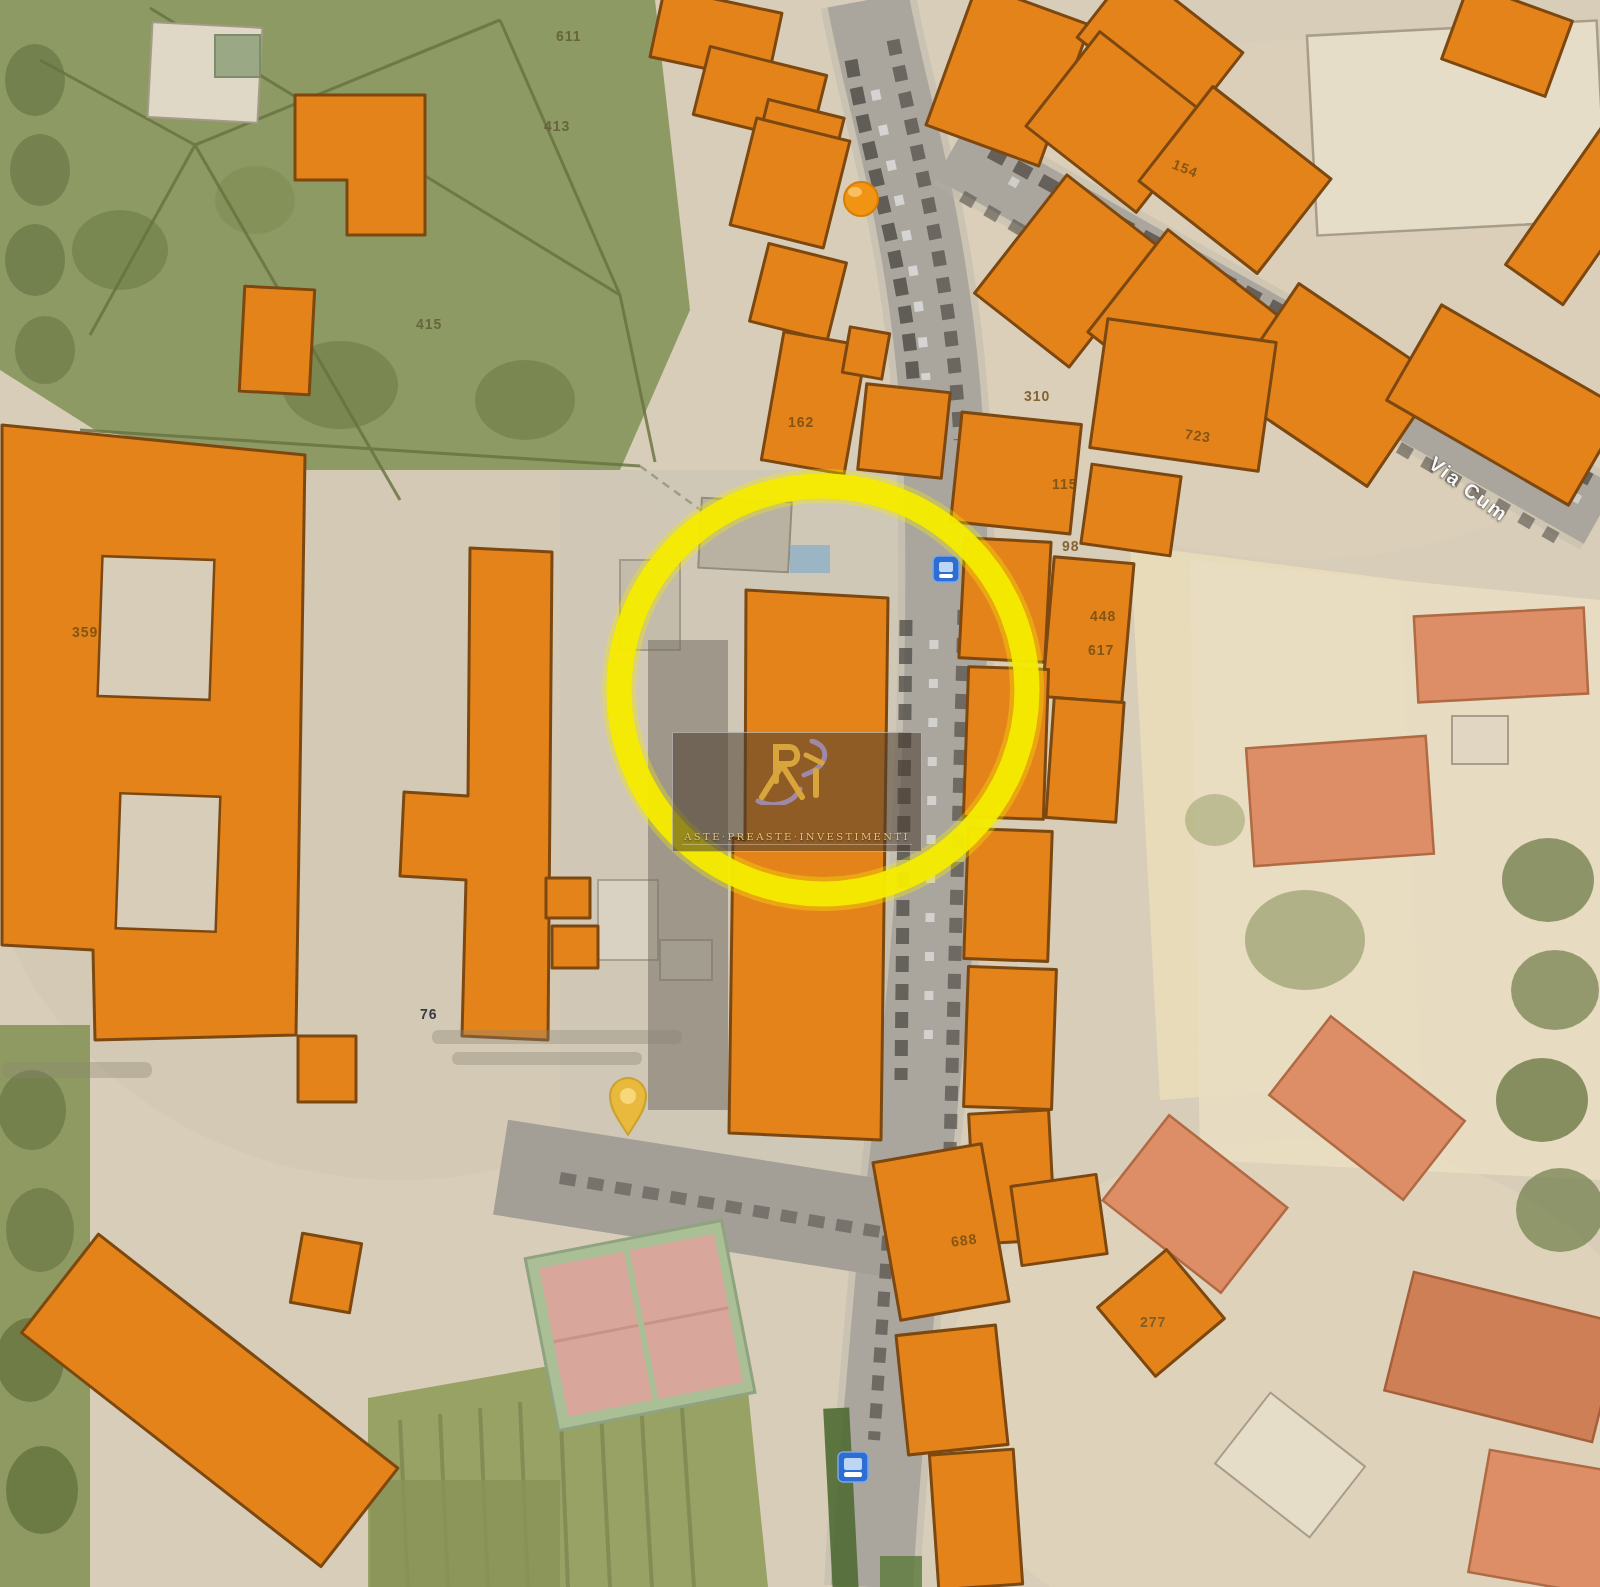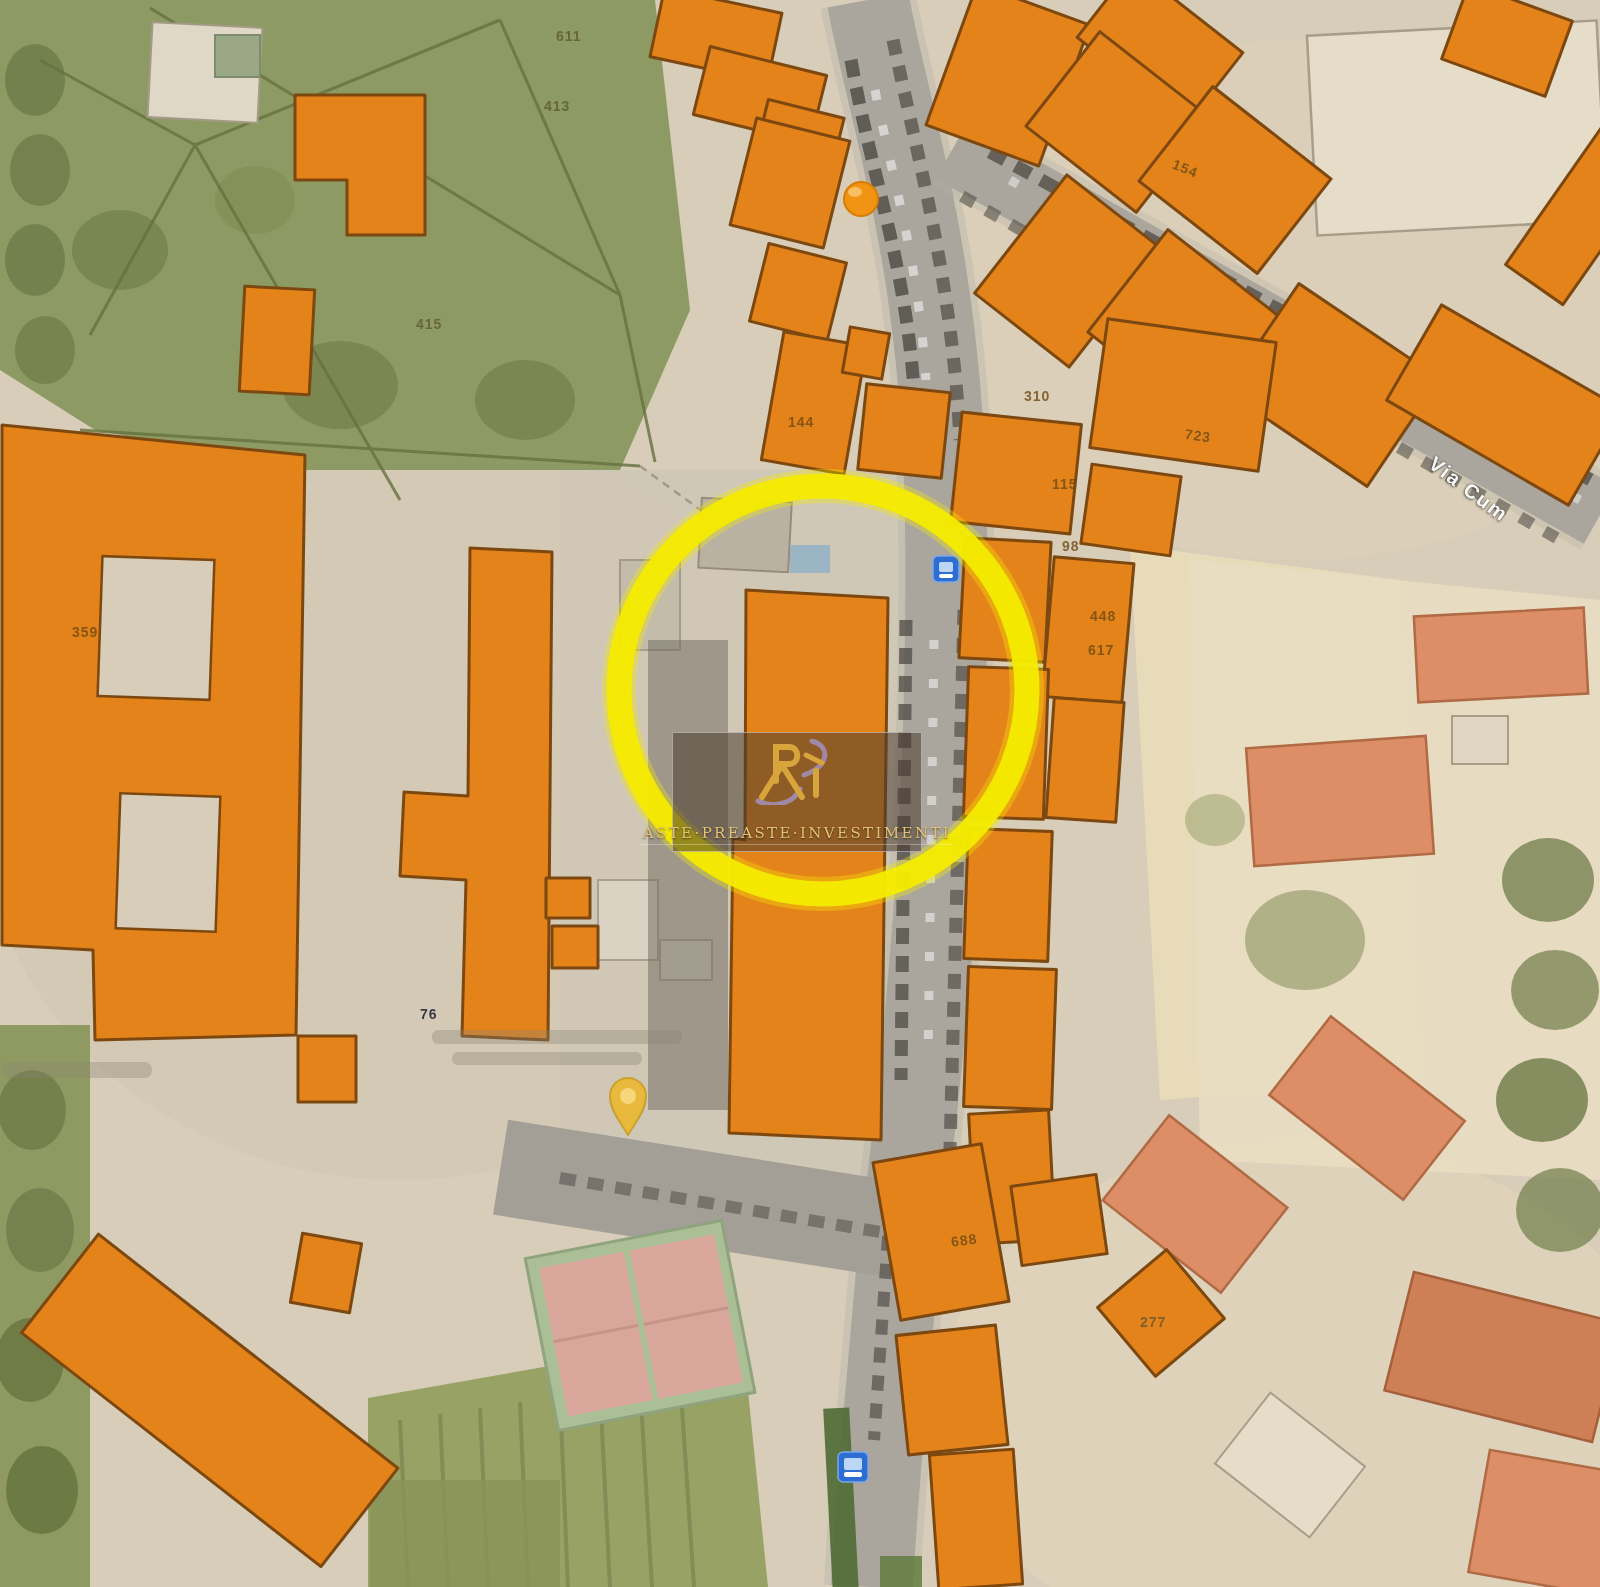--- a/index.html
+++ b/index.html
@@ -14,21 +14,21 @@
   .plabel.on-gray{color:#0f172a;opacity:.8;}
   .street-label{position:absolute;font-size:20px;font-weight:bold;color:#ffffff;
     text-shadow:0 1px 3px rgba(60,60,60,.9),0 0 2px rgba(60,60,60,.8);
     letter-spacing:2px;transform-origin:left top;white-space:nowrap;opacity:.92;}
   
   #watermark{position:absolute;left:672px;top:732px;width:250px;height:120px;
     background:rgba(74,60,48,.55);border:1px solid rgba(235,235,235,.5);
     display:flex;flex-direction:column;align-items:center;justify-content:flex-end;
     box-sizing:border-box;padding-bottom:6px;}
   #watermark .mono{position:absolute;top:6px;left:50%;transform:translateX(-50%);}
-  #watermark .caption{font-family:"DejaVu Serif",serif;font-size:15px;
+  #watermark .caption{font-family:"DejaVu Serif",serif;font-size:10px;
     color:#e6c371;letter-spacing:2.4px;white-space:nowrap;
     text-shadow:0 1px 2px rgba(0,0,0,.55);border-bottom:1px solid rgba(240,240,240,.35);
     padding:0 2px 2px 2px;}
 </style>
 </head>
 <body>
 
 <div id="map-root">
 
 <svg class="base" width="1600" height="1587" viewBox="0 0 1600 1587">
@@ -233,24 +233,24 @@
     <path d="M628,1135 C616,1116 610,1108 610,1096 A18,18 0 1 1 646,1096 C646,1108 640,1116 628,1135 Z" fill="#e8b93c" stroke="#caa22e" stroke-width="2"></path>
     <circle cx="628" cy="1096" r="8" fill="#f6d87a"></circle>
   </g>
 
   <circle id="highlight-ring-glow" cx="823" cy="690" r="204" fill="none" stroke="#f4eb00" stroke-width="34" opacity=".35"></circle>
   <circle id="highlight-ring" cx="823" cy="690" r="204" fill="none" stroke="#f4eb00" stroke-width="25" opacity=".95"></circle>
 </svg>
 
   <div id="labels-layer">
       <span class="plabel" style="left: 556px; top: 28px;">611</span>
-      <span class="plabel" style="left: 544px; top: 98px;">413</span>
+      <span class="plabel" style="left: 544px; top: 118px;">413</span>
       <span class="plabel" style="left: 376px; top: 316px; margin-left: 40px;">415</span>
       <span class="plabel on-orange" style="left: 72px; top: 624px;">359</span>
-      <span class="plabel on-orange" style="left: 788px; top: 414px;">144</span>
+      <span class="plabel on-orange" style="left: 788px; top: 414px;">162</span>
       <span class="plabel on-orange" style="left: 1176px; top: 156px; transform: rotate(22deg);">154</span>
       <span class="plabel on-orange" style="left: 1186px; top: 426px; transform: rotate(8deg);">723</span>
       <span class="plabel on-orange" style="left: 1024px; top: 388px;">310</span>
       <span class="plabel on-orange" style="left: 1052px; top: 476px;">115</span>
       <span class="plabel on-orange" style="left: 1062px; top: 538px; text-align: right;">98</span>
       <span class="plabel on-orange" style="left: 1090px; top: 608px;">448</span>
       <span class="plabel on-orange" style="left: 1088px; top: 642px;">617</span>
       <span class="plabel on-orange" style="left: 950px; top: 1234px; transform: rotate(-8deg);">688</span>
       <span class="plabel" style="left: 1140px; top: 1314px;">277</span>
       <span class="plabel on-gray" style="left: 420px; top: 1006px;">76</span>

